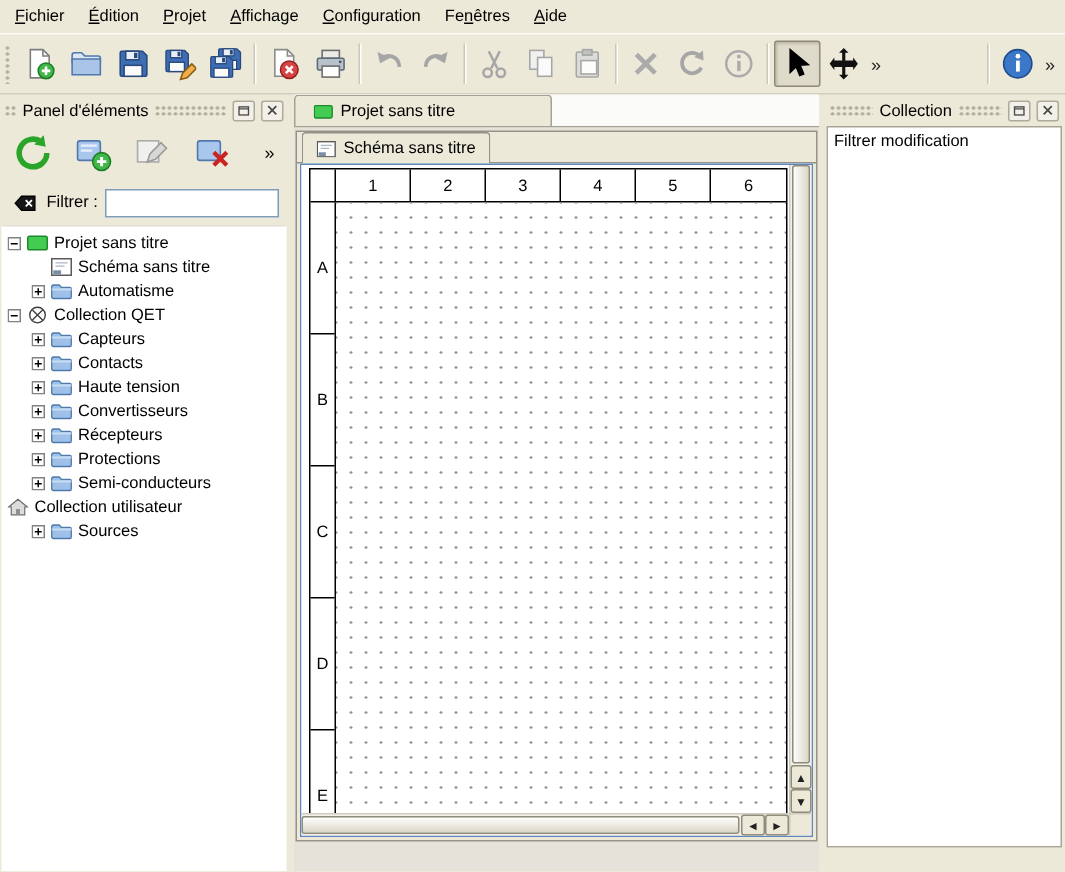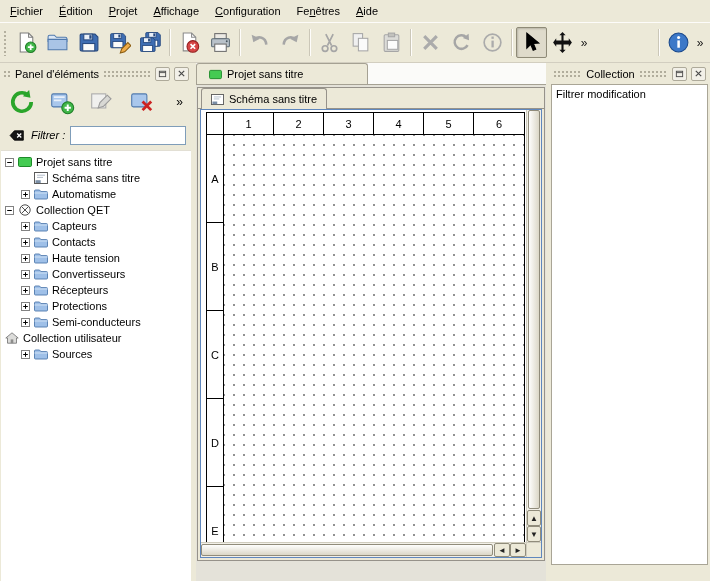--- a/index.html
+++ b/index.html
@@ -37,21 +37,21 @@
 .g-fill { flex:1; }
 .dock-title { flex:none; white-space:nowrap; }
 .dock-btn { width:15px; height:14px; flex:none; display:flex; align-items:center; justify-content:center; border:1px solid #aeaa9a; background:#f2f0e8; border-radius:2px; }
 .dock-btn svg { width:9px; height:9px; }
 
 
 .panel-toolbar { height:42px; flex:none; display:flex; align-items:center; gap:10px; padding:2px 6px 6px 6px; }
 .pt-btn { width:30px; height:30px; display:flex; align-items:center; justify-content:center; flex:none; }
 .pt-btn svg { width:26px; height:26px; }
 .pt-chevron { margin-left:auto; margin-right:2px; font-size:12px; }
-.filter-row { flex:none; display:flex; align-items:center; gap:5px; padding:0 5px 5px 5px;font-style:italic; }
+.filter-row { flex:none; display:flex; align-items:center; gap:5px; padding:0 5px 5px 5px; }
 .filter-clear { width:20px; height:20px; display:flex; align-items:center; justify-content:center; flex:none; }
 .filter-clear svg { width:17px; height:17px; }
 .filter-input { flex:1; min-width:0; height:19px; border:1px solid #7f9db9; background:#fff; font:inherit; padding:0 3px; }
 .tree { flex:1; background:#fff; border-top:1px solid #e2dfd4; padding-top:3px; overflow:hidden; }
 .tree-row { height:16px; display:flex; align-items:center; }
 .lvl0 { padding-left:4px; }
 .lvl1 { padding-left:20px; }
 .expander { width:9px; height:9px; flex:none; margin-right:4px; }
 .exp-blank { width:13px; flex:none; }
 .tree-icon { width:14px; height:12px; flex:none; margin-right:4px; }

